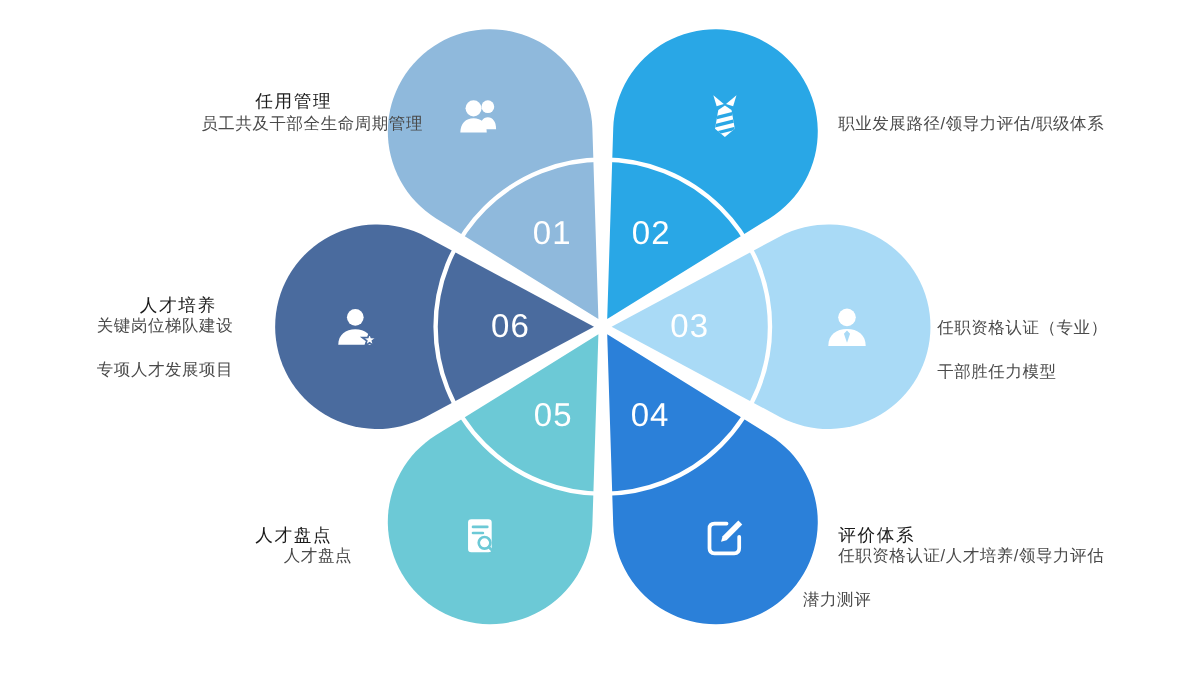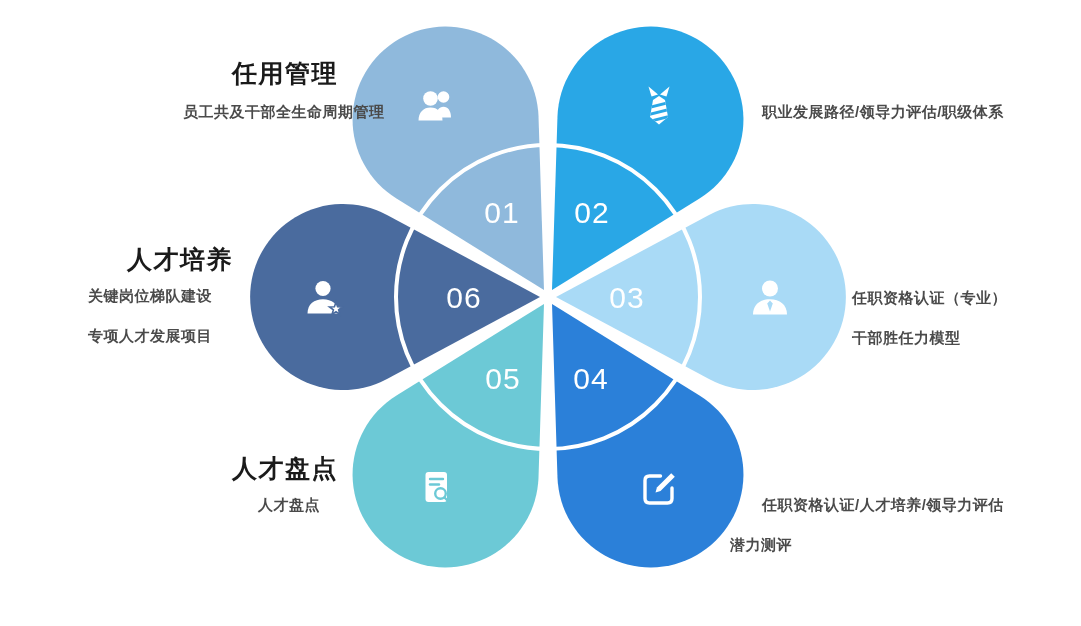--- a/index.html
+++ b/index.html
@@ -1,25 +1,25 @@
 <!DOCTYPE html>
 <html><head>
 <meta charset="utf-8">
 <style>
   * { margin:0; padding:0; box-sizing:border-box; }
   html,body { background:#ffffff; }
   body { font-family:"Liberation Sans", sans-serif; }
   .canvas { position:relative; width:1081px; height:626px; background:#ffffff; overflow:hidden; }
   .flower-svg { position:absolute; left:0; top:0; }
   .title {
-    position:absolute; font-size:25px; font-weight:700; color:#1a1a1a;
-    letter-spacing:1.5px; white-space:nowrap;
+    position:absolute; font-size:16px; font-weight:400; color:#1a1a1a;
+    letter-spacing:1.5px; white-space:nowrap;margin-top:25px;
   }
   .desc {
-    position:absolute; font-size:15px; font-weight:700; color:#4a4a4a;
+    position:absolute; font-size:15px; font-weight:400; color:#4a4a4a;
     letter-spacing:0.5px; white-space:nowrap;
   }
   .num {
     font-family:"Liberation Sans", sans-serif;
     font-size:30px; fill:#ffffff; letter-spacing:1px; font-weight:400;
   }
 </style>
 </head>
 <body>
 
@@ -99,20 +99,21 @@
   </svg>
 
   <div class="title" style="left:232px;top:57px">任用管理</div>
   <div class="desc" style="left:183px;top:103px">员工共及干部全生命周期管理</div>
 
   <div class="desc" style="left:762px;top:103px">职业发展路径/领导力评估/职级体系</div>
 
   <div class="desc" style="left:852px;top:289px">任职资格认证（专业）</div>
   <div class="desc" style="left:852px;top:329px">干部胜任力模型</div>
 
+  <div class="title" style="left:762px;top:452px">评价体系</div>
   <div class="desc" style="left:762px;top:496px">任职资格认证/人才培养/领导力评估</div>
   <div class="desc" style="left:730px;top:536px">潜力测评</div>
 
   <div class="title" style="left:232px;top:452px">人才盘点</div>
   <div class="desc" style="left:258px;top:496px">人才盘点</div>
 
   <div class="title" style="left:127px;top:243px">人才培养</div>
   <div class="desc" style="left:88px;top:287px">关键岗位梯队建设</div>
   <div class="desc" style="left:88px;top:327px">专项人才发展项目</div>
 

